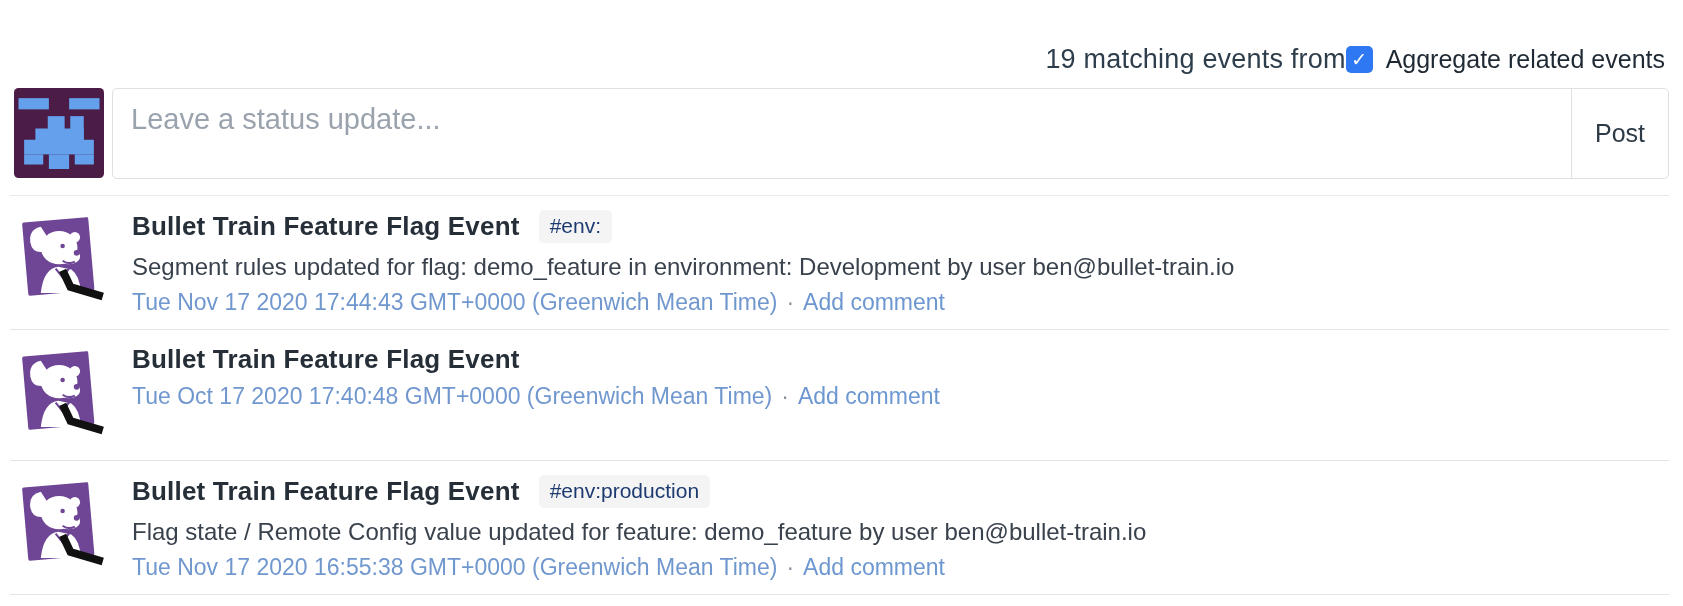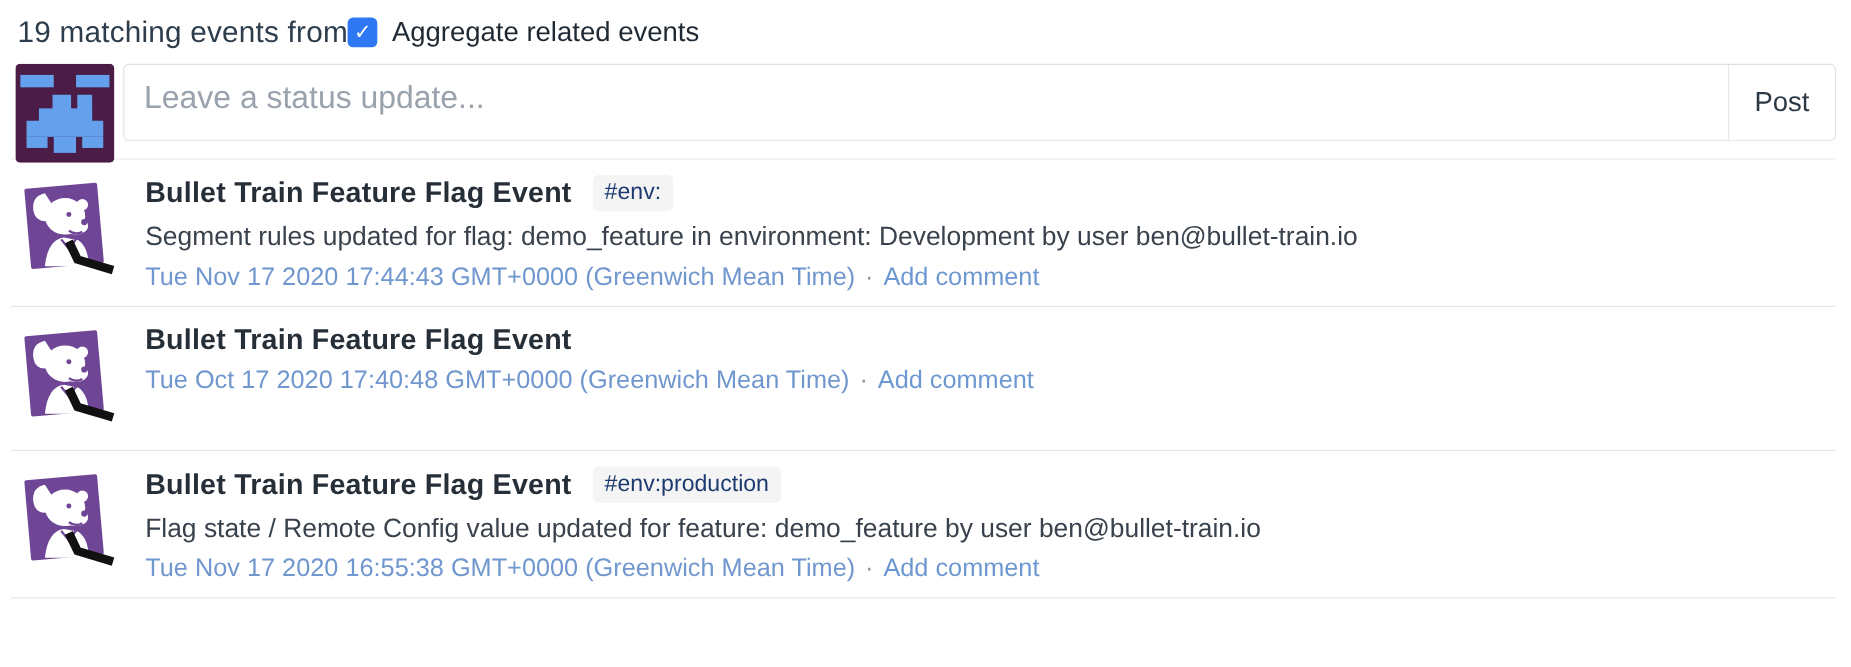--- a/index.html
+++ b/index.html
@@ -1,34 +1,34 @@
 <!DOCTYPE html>
 <html><head>
 <meta charset="utf-8">
 <style>
   * { margin: 0; padding: 0; box-sizing: border-box; }
   html, body { width: 1683px; height: 606px; background: #fff; overflow: hidden; }
   body { font-family: "Liberation Sans", "DejaVu Sans", sans-serif; color: #2c3640; }
 
   
   .header {
-    display: flex; justify-content: flex-start; align-items: center;
-    padding: 10px 18px 6px 16px; height: 54px;
+    display: flex; justify-content: flex-end; align-items: center;
+    padding: 10px 18px 6px 16px; height: 54px; margin-top: 30px;
   }
   .page-title { font-size: 27px; font-weight: 500; color: #2d3d4c; letter-spacing: .2px; }
   .aggregate { display: flex; align-items: center; gap: 13px; cursor: pointer; }
   .checkbox {
     width: 27px; height: 27px; border-radius: 5px; background: #2e78f4;
     display: flex; align-items: center; justify-content: center;
     color: #fff; font-size: 19px; font-weight: bold; line-height: 1;
   }
   .aggregate-label { font-size: 25px; color: #1f2933; }
 
   
-  .status-row { display: flex; margin: 4px 14px 0 14px; height: 70px; }
+  .status-row { display: flex; margin: 4px 14px 0 14px; height: 91px; }
   .pixel-avatar { width: 90px; height: 90px; flex: none; }
   .pixel-avatar svg { width: 100%; height: 100%; display: block; }
   .status-group {
     flex: 1; margin-left: 8px; display: flex;
     border: 1px solid #e0e0e0; border-radius: 5px; background: #fff;
   }
   .status-input {
     flex: 1; border: none; outline: none; resize: none;
     font-family: "Liberation Sans", "DejaVu Sans", sans-serif;
     font-size: 29px; color: #333; padding: 14px 18px; background: transparent;

